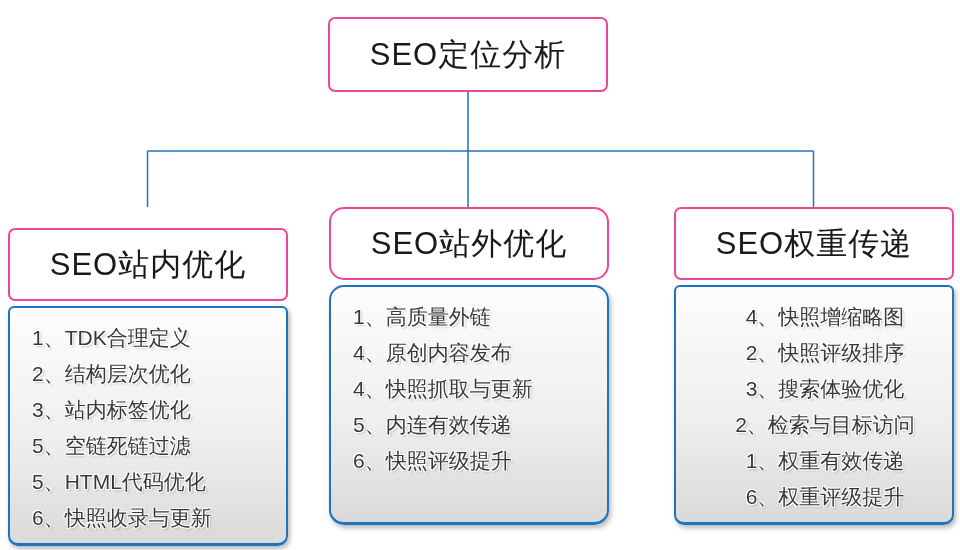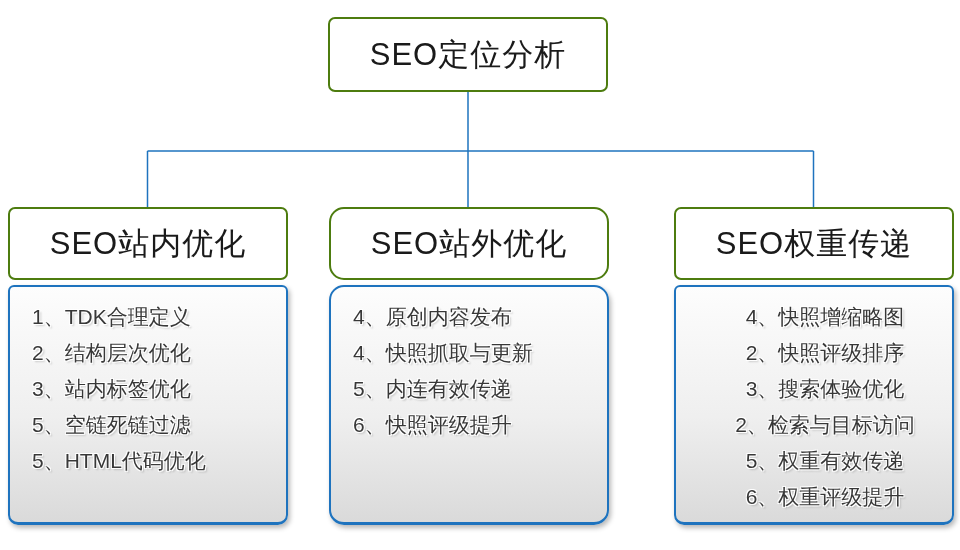--- a/index.html
+++ b/index.html
@@ -21,21 +21,21 @@
     position: absolute;
     left: 0; top: 0;
     width: 960px;
     height: 550px;
     pointer-events: none;
   }
   .node {
     position: absolute;
     box-sizing: border-box;
     background: #ffffff;
-    border: 2px solid #4d7c0f;
+    border: 2px solid #ec4899;
     border-radius: 7px;
     display: flex;
     align-items: center;
     justify-content: center;
   }
   .root-box {
     left: 328px; top: 17px;
     width: 280px; height: 75px;
   }
   .root-box .node-label,
@@ -67,21 +67,21 @@
     line-height: 36px;
     color: #383838;
     white-space: nowrap;
     text-shadow:
       1px 1px 0 rgba(255,255,255,0.95),
      -1px -1px 0 rgba(255,255,255,0.95),
       1px -1px 0 rgba(255,255,255,0.95),
      -1px  1px 0 rgba(255,255,255,0.95),
       2px 2px 2px rgba(0,0,0,0.18);
   }
-  .col-0 { left: 8px; }
+  .col-0 { left: 8px; margin-top: 21px; }
   .col-1 { left: 329px; border-radius: 15px; }
   .col-2 { left: 674px; text-align: center; }
 </style>
 </head>
 <body>
 
 <div class="canvas">
 
   <svg class="connectors" viewBox="0 0 960 550" xmlns="http://www.w3.org/2000/svg">
     <g stroke="#1E73BE" stroke-width="1.5" fill="none">
@@ -99,37 +99,39 @@
 
   <div class="node col-head col-0 head">
     <span class="node-label">SEO站内优化</span>
   </div>
   <div class="col-list col-0">
     <div class="list-item">1、TDK合理定义</div>
     <div class="list-item">2、结构层次优化</div>
     <div class="list-item">3、站内标签优化</div>
     <div class="list-item">5、空链死链过滤</div>
     <div class="list-item">5、HTML代码优化</div>
+    <div class="list-item">6、快照收录与更新</div>
   </div>
 
   <div class="node col-head col-1 head">
     <span class="node-label">SEO站外优化</span>
   </div>
   <div class="col-list col-1">
+    <div class="list-item">1、高质量外链</div>
     <div class="list-item">4、原创内容发布</div>
     <div class="list-item">4、快照抓取与更新</div>
     <div class="list-item">5、内连有效传递</div>
     <div class="list-item">6、快照评级提升</div>
   </div>
 
   <div class="node col-head col-2 head">
     <span class="node-label">SEO权重传递</span>
   </div>
   <div class="col-list col-2">
     <div class="list-item">4、快照增缩略图</div>
     <div class="list-item">2、快照评级排序</div>
     <div class="list-item">3、搜索体验优化</div>
     <div class="list-item">2、检索与目标访问</div>
-    <div class="list-item">5、权重有效传递</div>
+    <div class="list-item">1、权重有效传递</div>
     <div class="list-item">6、权重评级提升</div>
   </div>
 
 </div>
 
 </body></html>

